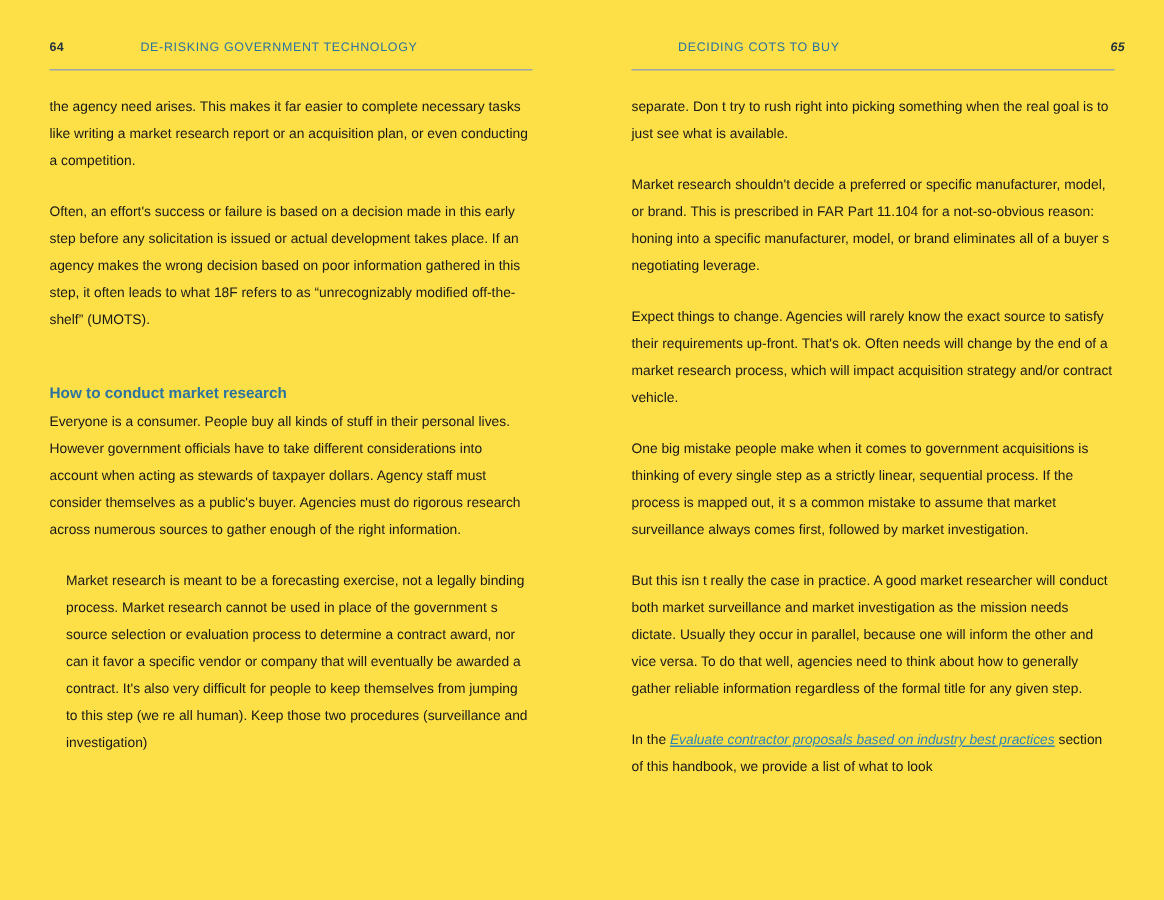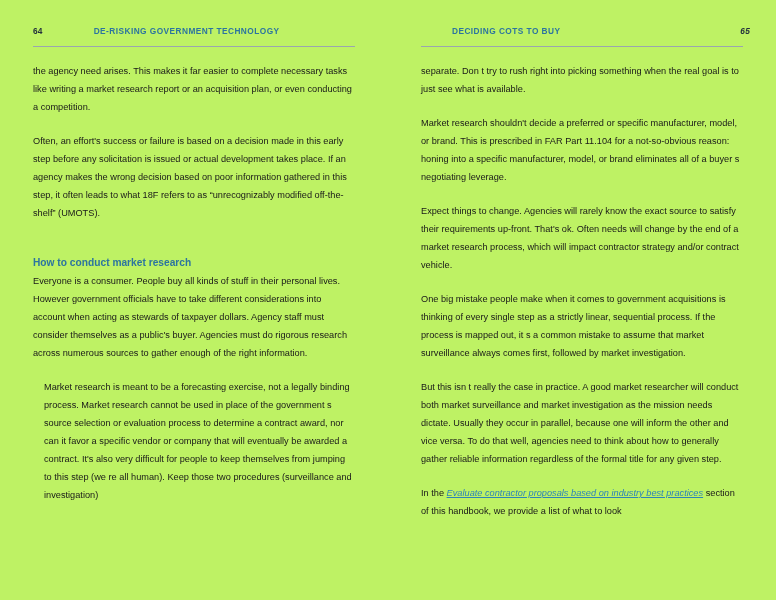--- a/index.html
+++ b/index.html
@@ -11,21 +11,21 @@
     width: 776px;
     height: 600px;
     font-family: "Liberation Sans", sans-serif;
     color: #1a1a1a;
     overflow: hidden;
   }
   .page {
     position: relative;
     width: 776px;
     height: 600px;
-    background: #bef264;
+    background: #fde047;
     display: flex;
   }
   .page-half {
     width: 388px;
     height: 600px;
     box-sizing: border-box;
     position: relative;
   }
   .page-half.left  { padding: 26px 33px 0 33px; }
   .page-half.right { padding: 26px 26px 0 33px; }
@@ -37,21 +37,21 @@
     height: 15px;
   }
   .runhead .folio {
     font-size: 8.3px;
     font-weight: bold;
     letter-spacing: 0.2px;
     color: #23313c;
   }
   .runhead .rh-title {
     font-size: 8.3px;
-    font-weight: bold;
+    font-weight: normal;
     letter-spacing: 0.45px;
     color: #2c74a0;
     white-space: nowrap;
     padding-left: 31px;
   }
   .runhead.left-head .rh-title { margin-left: 20px; }
   .runhead.right-head .rh-title { margin-right: auto; }
   .runhead.right-head .folio { margin-left: auto; font-style: italic; }
 
   .rule {
@@ -128,21 +128,21 @@
     <div class="runhead right-head">
       <span class="rh-title">DECIDING COTS TO BUY</span>
       <span class="folio">65</span>
     </div>
     <div class="rule"></div>
 
     <div class="col-body">
 
       <p class="para">separate. Don t try to rush right into picking something when the real goal is to just see what is available.</p>
       <p class="para">Market research shouldn't decide a preferred or specific manufacturer, model, or brand. This is prescribed in FAR Part 11.104 for a not-so-obvious reason: honing into a specific manufacturer, model, or brand eliminates all of a buyer s negotiating leverage.</p>
-      <p class="para">Expect things to change. Agencies will rarely know the exact source to satisfy their requirements up-front. That's ok. Often needs will change by the end of a market research process, which will impact contractor strategy and/or contract vehicle.</p>
+      <p class="para">Expect things to change. Agencies will rarely know the exact source to satisfy their requirements up-front. That's ok. Often needs will change by the end of a market research process, which will impact acquisition strategy and/or contract vehicle.</p>
       <p class="para">One big mistake people make when it comes to government acquisitions is thinking of every single step as a strictly linear, sequential process. If the process is mapped out, it s a common mistake to assume that market surveillance always comes first, followed by market investigation.</p>
       <p class="para">But this isn t really the case in practice. A good market researcher will conduct both market surveillance and market investigation as the mission needs dictate. Usually they occur in parallel, because one will inform the other and vice versa. To do that well, agencies need to think about how to generally gather reliable information regardless of the formal title for any given step.</p>
 
       <p class="para tight"><span>In the </span><a class="inline-link" href="#">Evaluate contractor proposals based on industry best practices</a><span> section of this handbook, we provide a list of what to look</span></p>
 
     </div>
   </div>
 
 </div>
 

